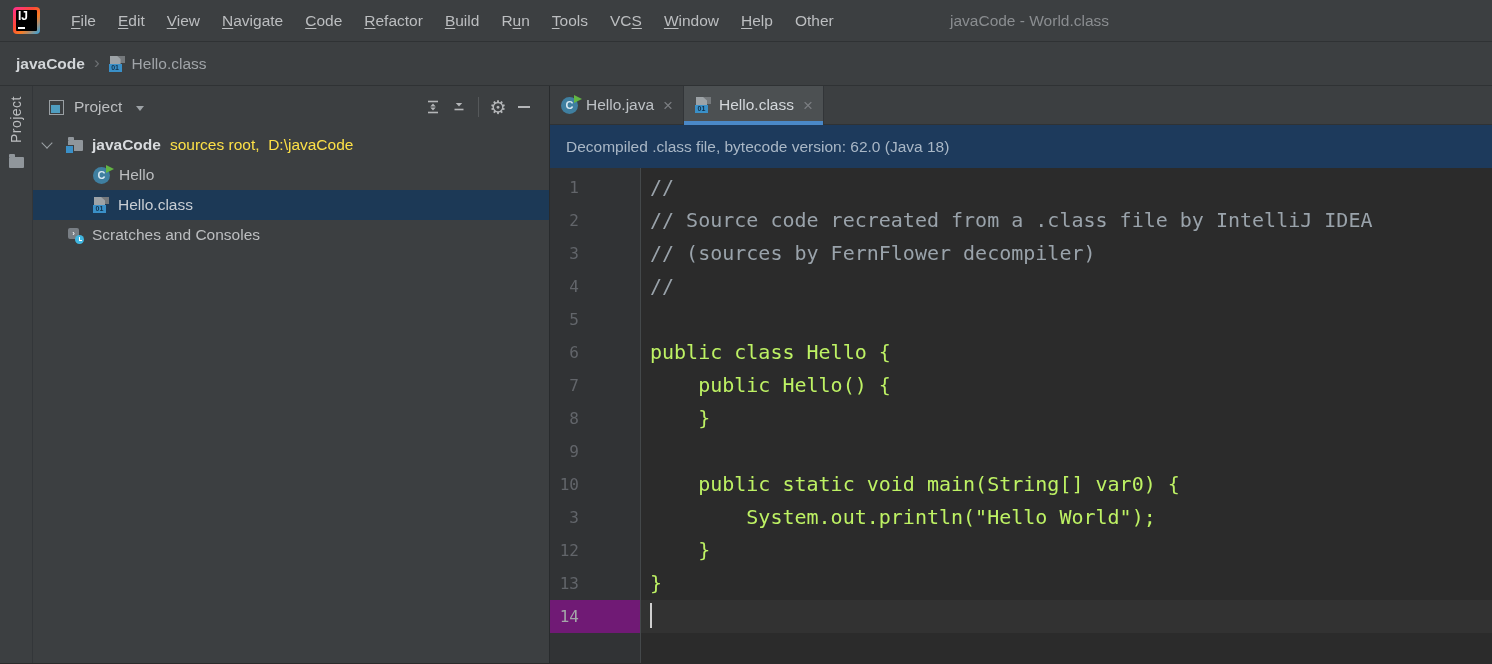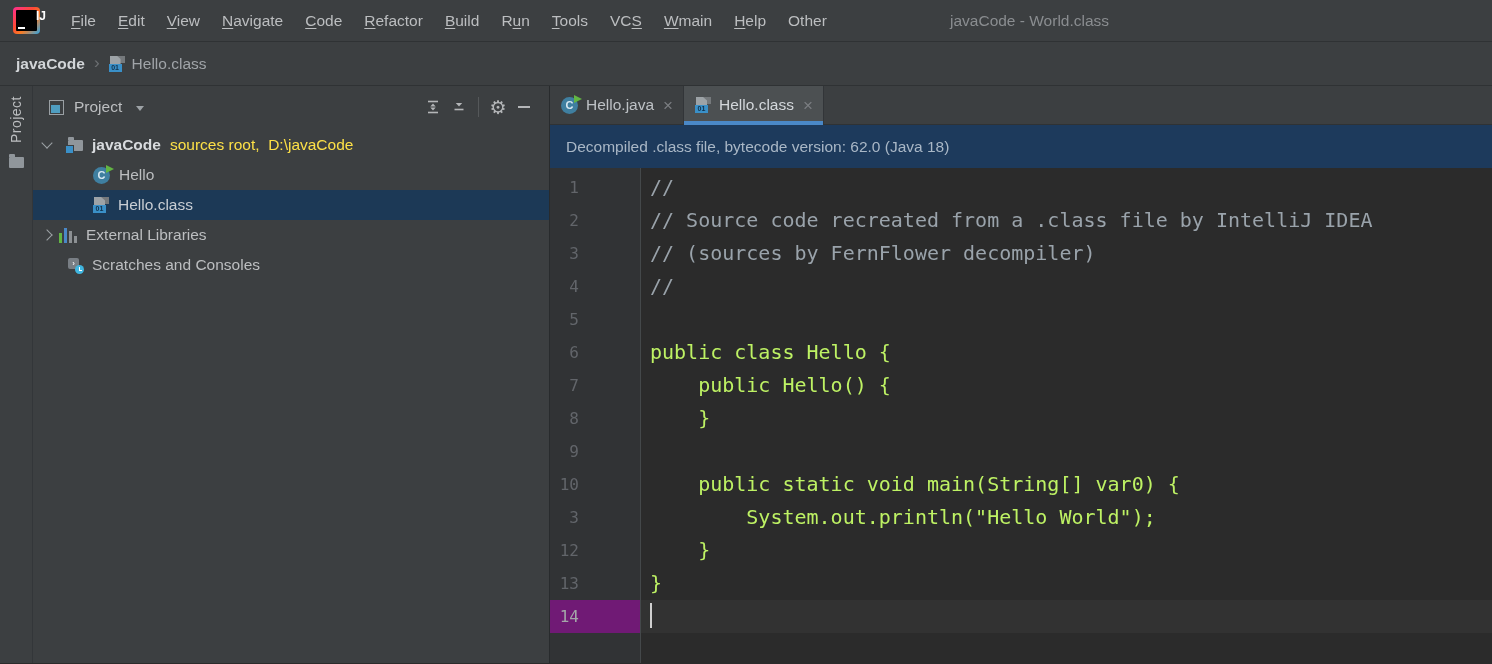--- a/index.html
+++ b/index.html
@@ -15,21 +15,21 @@
     height:42px; background:#3c3f41; border-bottom:1px solid #2f3234;
     display:flex; align-items:center; position:relative;
   }
   .ij-logo {
     width:27px; height:27px; margin-left:13px; border-radius:4px;
     background:linear-gradient(135deg,#ff2d92 0%,#fd4a34 40%,#fa7c23 62%,#2aa6e8 100%);
     position:relative; flex:0 0 auto;
   }
   .ij-logo .inner {
     position:absolute; inset:3px; background:#000; border-radius:1px;
-    color:#fff; font-size:12px; font-weight:bold; line-height:9px; padding:2px 0 0 20px;
+    color:#fff; font-size:12px; font-weight:bold; line-height:9px; padding:2px 0 0 2px;
   }
   .ij-logo .inner::after {
     content:""; position:absolute; left:2px; bottom:2px; width:7px; height:2px; background:#fff;
   }
   .menu-items { display:flex; align-items:flex-end; margin-left:20px; }
   .menu-item {
     color:#bcbec0; font-size:15.5px; padding:0 11px; line-height:42px; cursor:default;
   }
   .menu-item .mn { text-decoration:underline; text-underline-offset:2px; }
   .win-title {
@@ -193,21 +193,21 @@
       <span class="menu-item"><span></span><span class="mn">F</span><span>ile</span></span>
       <span class="menu-item"><span></span><span class="mn">E</span><span>dit</span></span>
       <span class="menu-item"><span></span><span class="mn">V</span><span>iew</span></span>
       <span class="menu-item"><span></span><span class="mn">N</span><span>avigate</span></span>
       <span class="menu-item"><span></span><span class="mn">C</span><span>ode</span></span>
       <span class="menu-item"><span></span><span class="mn">R</span><span>efactor</span></span>
       <span class="menu-item"><span></span><span class="mn">B</span><span>uild</span></span>
       <span class="menu-item"><span>R</span><span class="mn">u</span><span>n</span></span>
       <span class="menu-item"><span></span><span class="mn">T</span><span>ools</span></span>
       <span class="menu-item"><span>VC</span><span class="mn">S</span><span></span></span>
-      <span class="menu-item"><span></span><span class="mn">W</span><span>main</span></span>
+      <span class="menu-item"><span></span><span class="mn">W</span><span>indow</span></span>
       <span class="menu-item"><span></span><span class="mn">H</span><span>elp</span></span>
       <span class="menu-item"><span>Other</span><span class="mn"></span><span></span></span>
     </div>
     <span class="win-title">javaCode - World.class</span>
   </div>
 
   <div class="breadcrumb-bar">
     <span class="bc-project">javaCode</span>
     <span class="bc-sep">›</span>
     <span class="cf-icon">
@@ -268,30 +268,20 @@
           <span class="row-label">Hello</span>
         </div>
         <div class="tree-row selected" style="padding-left:60px;">
           <span class="cf-icon">
             <span class="back"></span>
               <span class="sheet"></span>
               <span class="badge">01</span>
           </span>
           <span class="row-label">Hello.class</span>
         </div>
-        <div class="tree-row" style="padding-left:10px;">
-          <span class="chev right"></span>
-          <span class="lib-icon" style="margin-left:8px;">
-            <i class="b1"></i>
-              <i class="b2"></i>
-              <i class="b3"></i>
-              <i class="b4"></i>
-          </span>
-          <span class="row-label">External Libraries</span>
-        </div>
         <div class="tree-row" style="padding-left:35px;">
           <span class="scr-icon">
             <span class="sq">›</span>
               <span class="clock"></span>
           </span>
           <span class="row-label">Scratches and Consoles</span>
         </div>
       </div>
     </div>
 

